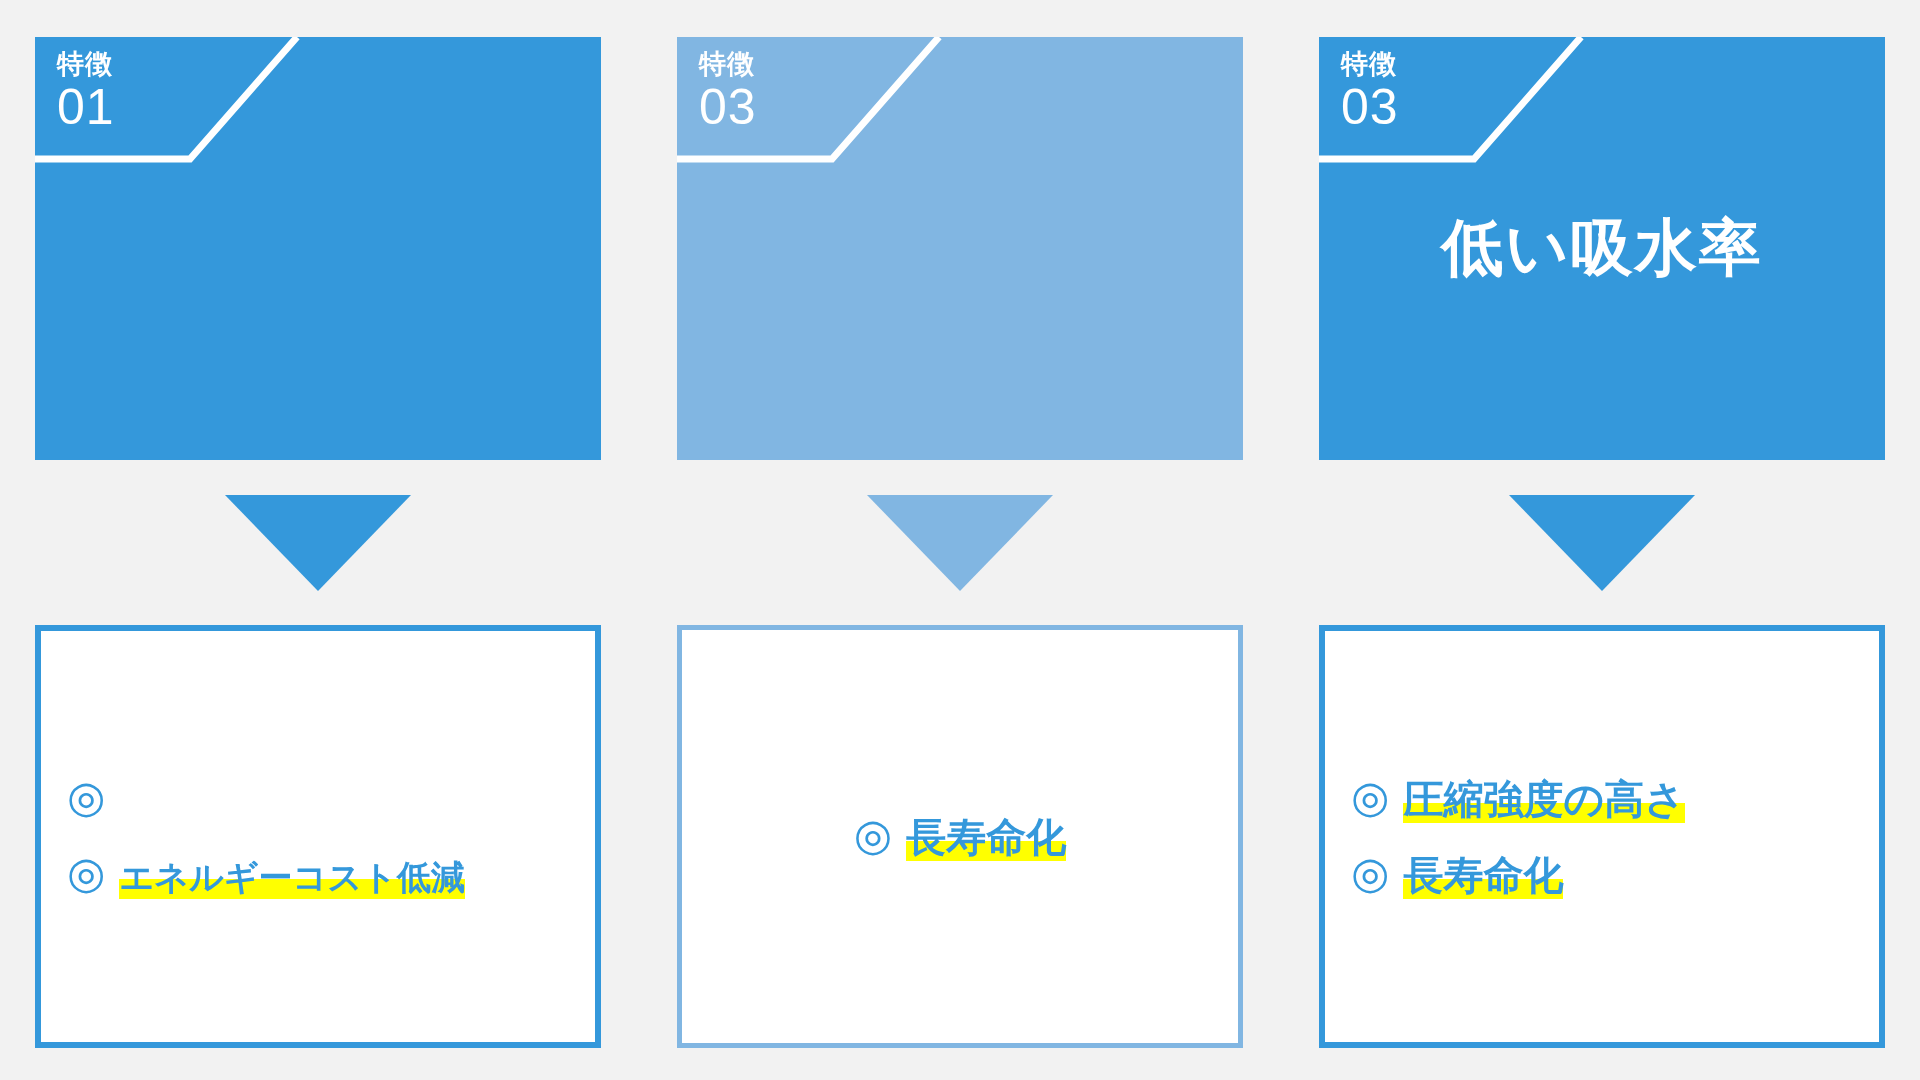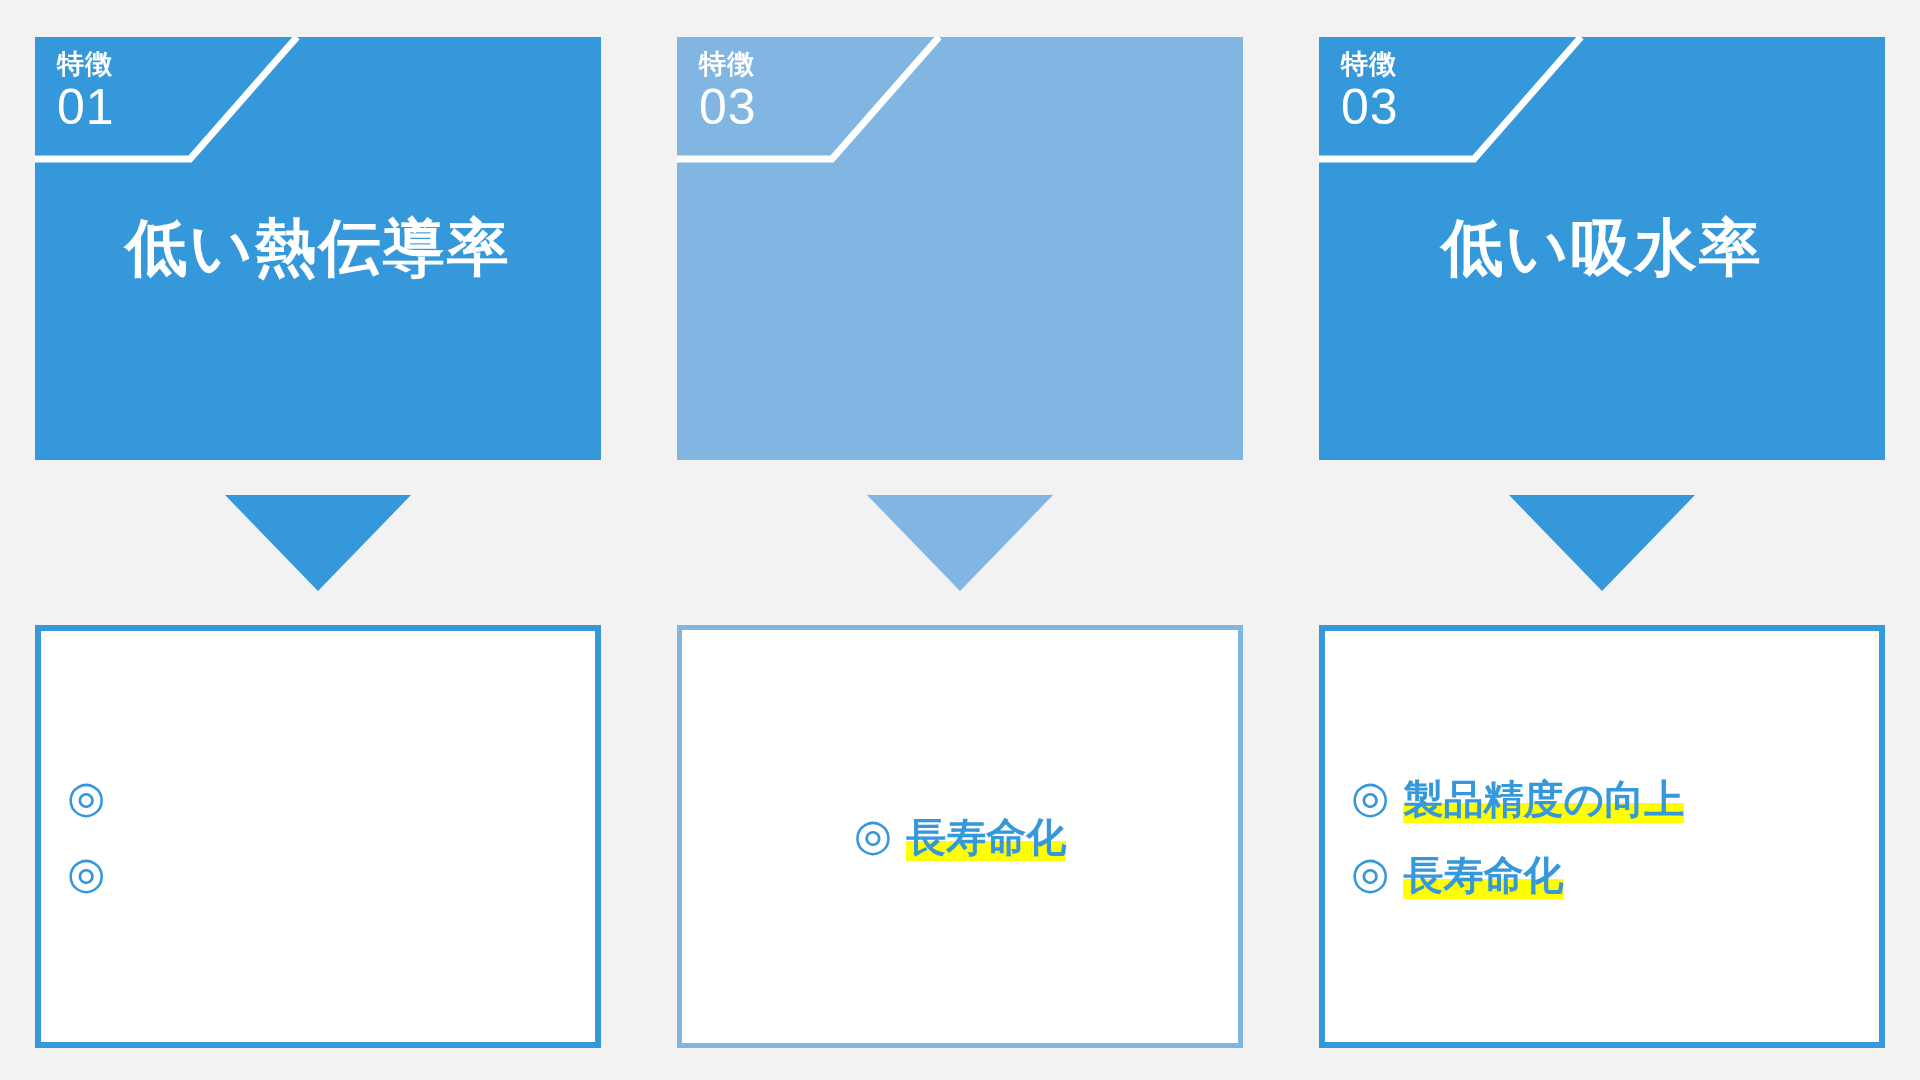--- a/index.html
+++ b/index.html
@@ -185,36 +185,36 @@
   <div class="column">
 
     <div class="card dark">
       <div class="badge">
         <span class="badge-label">特徴</span>
         <span class="badge-number">01</span>
       </div>
       <svg class="badge-divider" viewBox="0 0 566 130" preserveAspectRatio="none">
         <path d="M 0 122 L 155 122 L 262 0" fill="none" stroke="#ffffff" stroke-width="7"></path>
       </svg>
-      <div class="card-title">低い熱伝導率</div>
     </div>
 
     <div class="arrow-wrap">
       <div class="arrow dark"></div>
     </div>
 
     <div class="result-box dark">
       <div class="bullet-list align-left">
         <div class="bullet">
           <span class="bullet-mark">◎</span>
         </div>
         <div class="bullet">
           <span class="bullet-mark">◎</span>
           <span class="bullet-text">
             <span class="hl"></span>
+            <span class="txt small">エネルギーコスト低減</span>
           </span>
         </div>
       </div>
     </div>
   </div>
 
   <div class="column">
 
     <div class="card light">
       <div class="badge">
@@ -259,21 +259,21 @@
     <div class="arrow-wrap">
       <div class="arrow dark"></div>
     </div>
 
     <div class="result-box dark">
       <div class="bullet-list align-left">
         <div class="bullet">
           <span class="bullet-mark">◎</span>
           <span class="bullet-text">
             <span class="hl"></span>
-            <span class="txt">製品精度の向上</span>
+            <span class="txt">圧縮強度の高さ</span>
           </span>
         </div>
         <div class="bullet">
           <span class="bullet-mark">◎</span>
           <span class="bullet-text">
             <span class="hl"></span>
             <span class="txt">長寿命化</span>
           </span>
         </div>
       </div>

